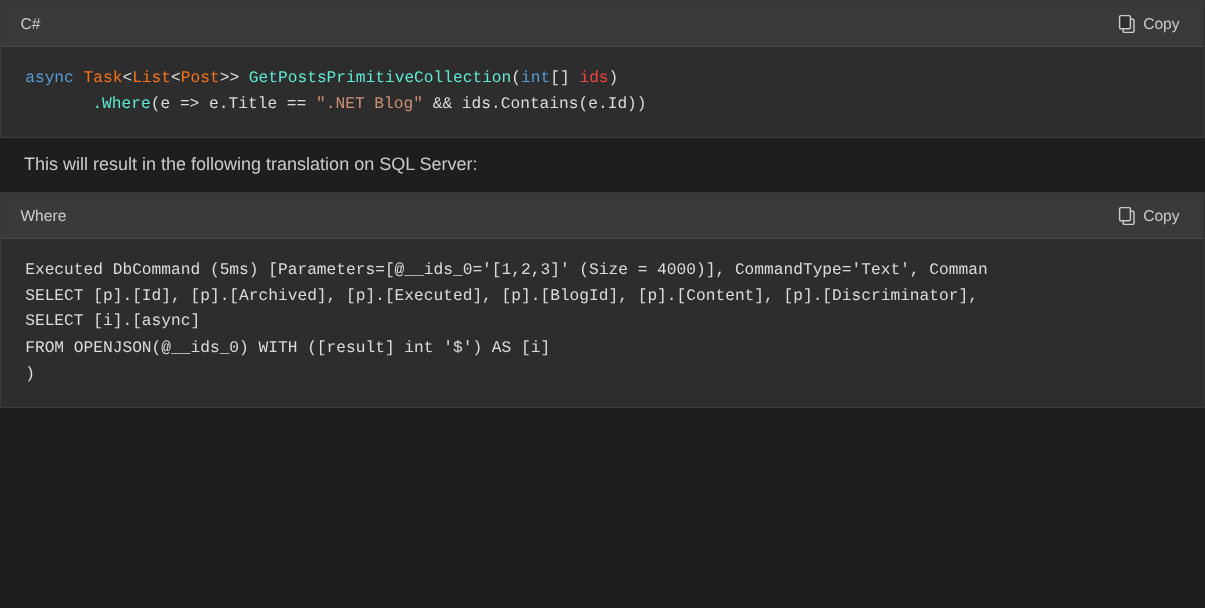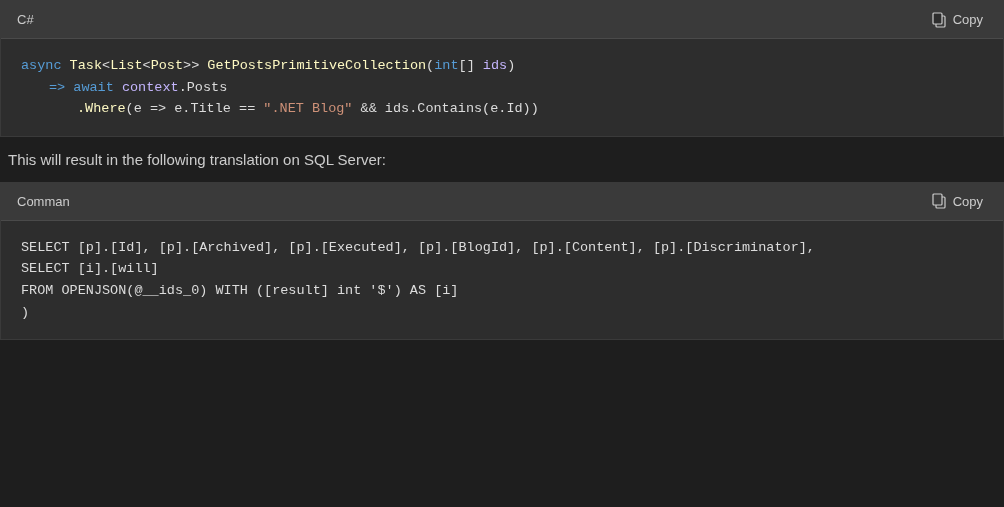--- a/index.html
+++ b/index.html
@@ -60,30 +60,30 @@
 
     .code-body {
       padding: 16px 20px;
       font-size: 13.5px;
       line-height: 1.6;
       color: #dcdcdc;
       overflow: hidden;
     }
 
     .keyword { color: #569cd6; text-align: center; }
-    .type { color: #fef9c3; }
-    .method { color: #fef9c3; }
-    .param { color: #c4b5fd; font-family: Liberation Mono, monospace; }
+    .type { color: #f97316; }
+    .method { color: #5eead4; }
+    .param { color: #ef4444; font-family: Liberation Mono, monospace; }
     .string { color: #ce9178; }
     .operator { color: #dcdcdc; }
     .arrow { color: #569cd6; }
 
     .separator {
       background-color: #1e1e1e;
-      padding: 14px 8px;
+      padding: 14px 20px;
       color: #cccccc;
       font-family: 'Segoe UI', Arial, sans-serif;
       font-size: 15px;
     }
 
     .indent-1 { margin-left: 28px; }
     .indent-2 { margin-left: 56px; }
 
     .output-line {
       white-space: nowrap;
@@ -101,43 +101,41 @@
         <rect x="5" y="4" width="9" height="11" rx="1" stroke="#cccccc" stroke-width="1.2" fill="none"></rect>
         <rect x="2" y="1" width="9" height="11" rx="1" stroke="#cccccc" stroke-width="1.2" fill="#2d2d2d"></rect>
       </svg>
       <span>Copy</span>
     </button>
   </div>
   <div class="code-body">
     <div>
       <span class="keyword">async </span><span class="type">Task</span><span class="operator">&lt;</span><span class="type">List</span><span class="operator">&lt;</span><span class="type">Post</span><span class="operator">&gt;&gt; </span><span class="method">GetPostsPrimitiveCollection</span><span class="operator">(</span><span class="keyword">int</span><span class="operator">[] </span><span class="param">ids</span><span class="operator">)</span>
     </div>
-    <div class="indent-1">
-      <span class="arrow">=&gt; </span><span class="keyword">await </span><span class="param">context</span><span class="operator">.Posts</span>
-    </div>
     <div class="indent-2">
       <span class="method">.Where</span><span class="operator">(e =&gt; e.Title == </span><span class="string">".NET Blog"</span><span class="operator"> &amp;&amp; ids.Contains(e.Id))</span>
     </div>
   </div>
 </div>
 
 <div class="separator">
   <span>This will result in the following translation on SQL Server:</span>
 </div>
 
 <div class="code-block">
   <div class="code-header">
-    <span class="code-lang">Comman</span>
+    <span class="code-lang">Where</span>
     <button class="copy-btn">
       <svg class="copy-icon" viewBox="0 0 16 16" fill="none" xmlns="http://www.w3.org/2000/svg">
         <rect x="5" y="4" width="9" height="11" rx="1" stroke="#cccccc" stroke-width="1.2" fill="none"></rect>
         <rect x="2" y="1" width="9" height="11" rx="1" stroke="#cccccc" stroke-width="1.2" fill="#3a3a3a"></rect>
       </svg>
       <span>Copy</span>
     </button>
   </div>
   <div class="code-body" id="output-body">
+  <div class="output-line">Executed DbCommand (5ms) [Parameters=[@__ids_0='[1,2,3]' (Size = 4000)], CommandType='Text', Comman</div>
       <div class="output-line">SELECT [p].[Id], [p].[Archived], [p].[Executed], [p].[BlogId], [p].[Content], [p].[Discriminator],</div>
-      <div class="output-line">    SELECT [i].[will]</div>
+      <div class="output-line">    SELECT [i].[async]</div>
       <div class="output-line">    FROM OPENJSON(@__ids_0) WITH ([result] int '$') AS [i]</div>
       <div class="output-line">)</div>
     </div>
 </div>
 
 </body></html>

